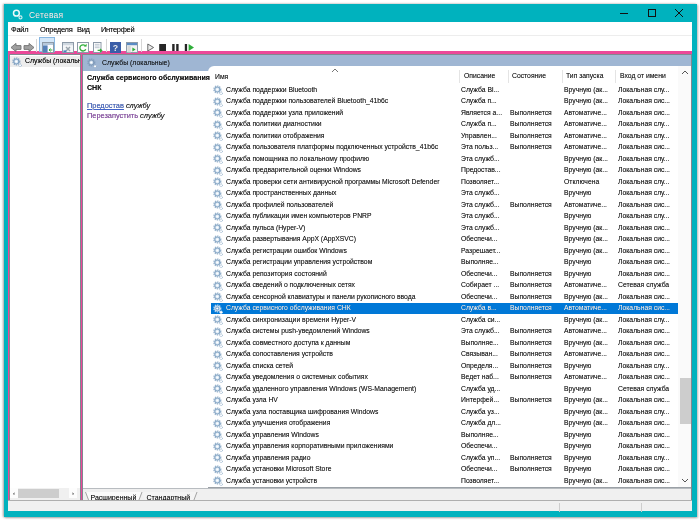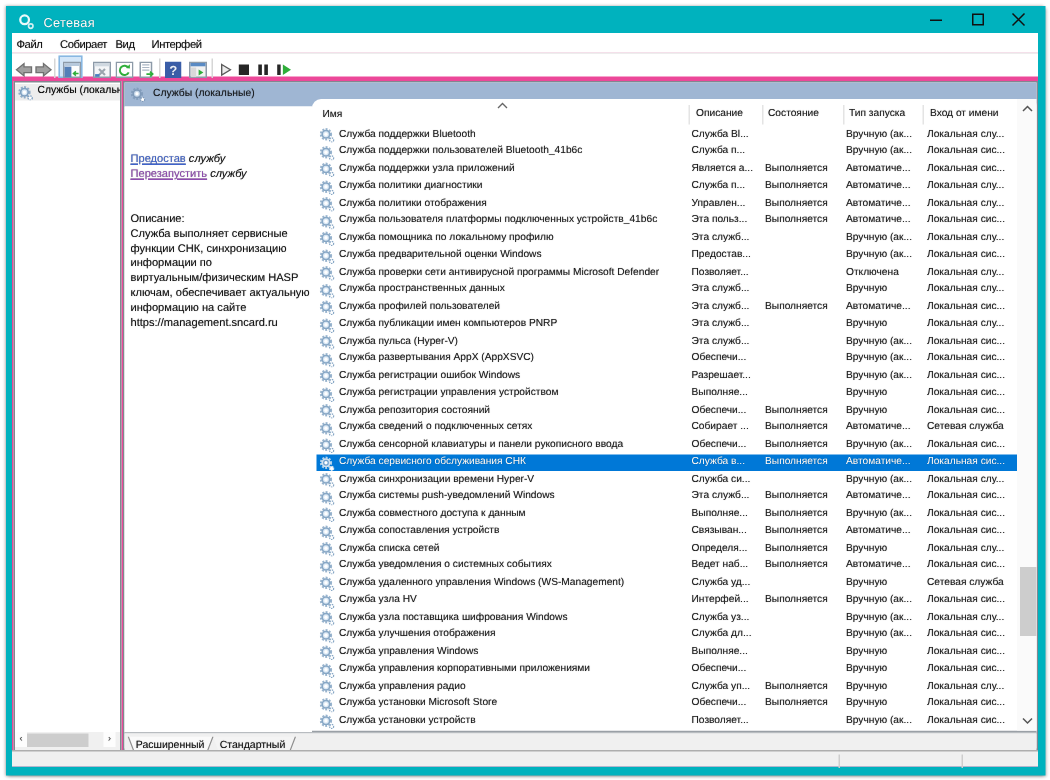--- a/index.html
+++ b/index.html
@@ -29,21 +29,21 @@
 #lhead span{position:absolute;top:4px}
 .hsep{position:absolute;top:2px;width:1px;height:13px;background:#e4e4e4}
 
 #vsb{position:absolute;left:470px;top:0;width:13px;height:421px;background:#fafafa}
 #vsb .th{position:absolute;left:1.5px;top:312px;width:11px;height:46px;background:#cdcdcd}
 
 #desc b{display:block;margin:2px 0 0 4px;line-height:10px;font-size:7.1px;white-space:nowrap}
 #desc .lnk{position:absolute;left:4px}
 #desc .d1{position:absolute;left:4px;line-height:9.8px;width:127px;font-size:7.4px}
 a1{color:#3f63cb;text-decoration:underline}
-a2{color:#8f4bb0;text-decoration:underline}
+a2{color:#8f4bb0;}
 
 #tabs{position:absolute;left:0;top:434px;width:608px;height:11px;background:#f0f0f0}
 
 #hsb{position:absolute;left:0;top:433px;width:70px;height:12px;background:#f0f0f0}
 
 #status{position:absolute;left:0;top:478px;width:684px;height:11px;background:#f0f0f0;border-top:1px solid #aeaeae}
 #status i{position:absolute;top:2px;width:1px;height:9px;background:#cdcdcd}
 .t-ic{position:absolute;top:3px}
 </style></head><body>
 <div id="win">
@@ -59,21 +59,21 @@
   <span class="cap" style="left:634px"><svg width="28" height="18">
           <rect x="10.5" y="5.5" width="7" height="7" fill="none" stroke="#111" stroke-width="1"></rect>
         </svg></span>
   <span class="cap" style="left:661px"><svg width="28" height="18">
           <path d="M10 5 L18 13 M18 5 L10 13" stroke="#111" stroke-width="1"></path>
         </svg></span>
  </div>
  <div id="client">
   <div id="menu">
    <span style="left:3px">Файл</span>
-        <span style="left:32px">Собирает</span>
+        <span style="left:32px">Определя</span>
         <span style="left:69px">Вид</span>
         <span style="left:93px">Интерфей</span>
   </div>
   <div id="tools">
         <div class="t-ic" style="left:2px"><svg width="12" height="11" viewBox="0 0 12 11">
             <path d="M1 5.5 L6 1.4 L6 3.6 L11 3.6 L11 7.4 L6 7.4 L6 9.6 Z" fill="#a0a0a0" stroke="#707070" stroke-width="0.9"></path>
           </svg></div>
         <div class="t-ic" style="left:15px"><svg width="12" height="11" viewBox="0 0 12 11">
             <path d="M11 5.5 L6 1.4 L6 3.6 L1 3.6 L1 7.4 L6 7.4 L6 9.6 Z" fill="#a0a0a0" stroke="#707070" stroke-width="0.9"></path>
           </svg></div>
@@ -149,23 +149,23 @@
    <div id="band">
           <svg style="position:absolute;left:4.0px;top:3.0px" width="10" height="10" viewBox="0 0 10 10">
             <circle cx="4.3" cy="4.5" r="3.4" fill="none" stroke="#7f9ab9" stroke-width="1.4" stroke-dasharray="1.3 0.9" opacity="0.85"></circle>
             <circle cx="4.3" cy="4.5" r="2.5" fill="#c9d9ea" stroke="#7f9ab9" stroke-width="1.1"></circle>
             <circle cx="4.3" cy="4.5" r="1.1" fill="#fff"></circle>
             <circle cx="8.1" cy="8.3" r="1.4" fill="#fff" stroke="#7f9ab9" stroke-width="0.9" stroke-dasharray="0.9 0.6"></circle>
           </svg>
           <span style="position:absolute;left:19px;top:3.5px">Службы (локальные)</span>
         </div>
    <div id="desc">
+     <b>Служба сервисного обслуживания<br>СНК</b>
      <span class="lnk" style="top:30px"><a1>Предостав</a1> <i>службу</i></span>
      <span class="lnk" style="top:40px"><a2>Перезапустить</a2> <i>службу</i></span>
-     <span class="d1" style="top:70px">Описание:<br>Служба выполняет сервисные<br>функции СНК, синхронизацию<br>информации по<br>виртуальным/физическим HASP<br>ключам, обеспечивает актуальную<br>информацию на сайте<br>https://management.sncard.ru</span>
    </div>
    <div id="list">
      <div id="lhead">
        <span style="left:7px;top:5px">Имя</span>
        <svg style="position:absolute;left:123px;top:0px" width="8" height="5" viewBox="0 0 8 5">
               <path d="M1 4 L4 1 L7 4" fill="none" stroke="#666" stroke-width="0.9"></path>
             </svg>
        <span style="left:256px">Описание</span>
             <span style="left:304px">Состояние</span>
             <span style="left:358px">Тип запуска</span>

